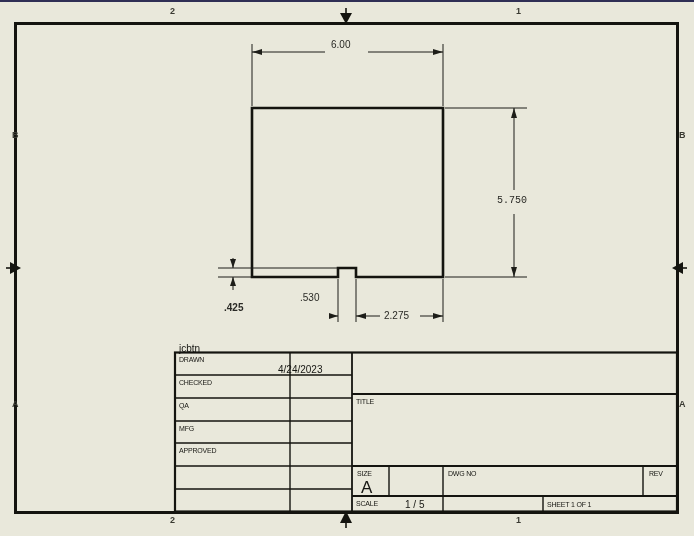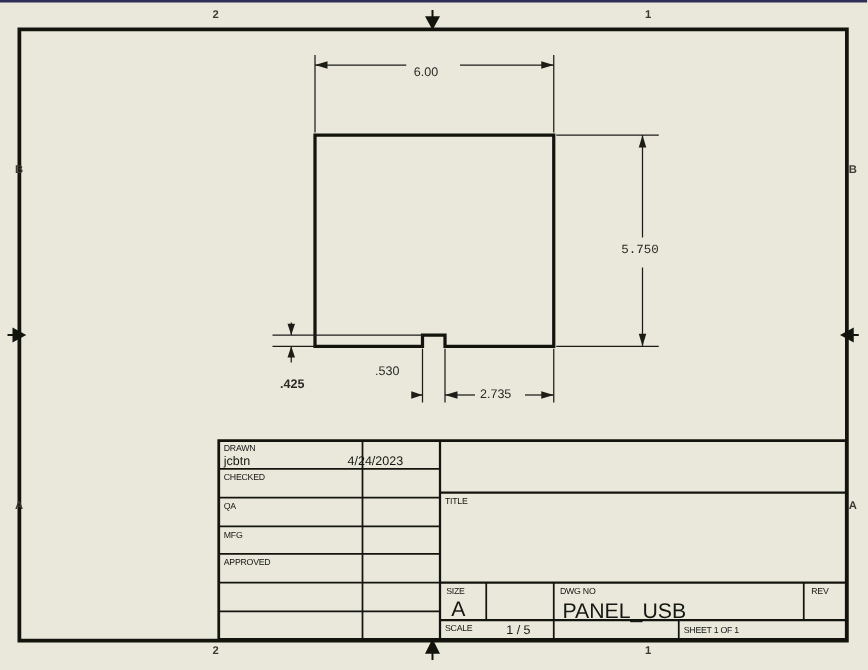--- a/index.html
+++ b/index.html
@@ -183,28 +183,28 @@
   <div class="zone-label" style="left:170px; top:7px;">2</div>
   <div class="zone-label" style="left:516px; top:7px;">1</div>
   <div class="zone-label" style="left:170px; top:516px;">2</div>
   <div class="zone-label" style="left:516px; top:516px;">1</div>
 
   <div class="zone-label" style="left:12px;  top:131px;">B</div>
   <div class="zone-label" style="left:12px;  top:400px;">A</div>
   <div class="zone-label" style="left:679px; top:131px;">B</div>
   <div class="zone-label" style="left:679px; top:400px;">A</div>
 
-  <div class="dim-text" style="left:331px; top:54px;">6.00</div>
+  <div class="dim-text" style="left:331px; top:40px;">6.00</div>
   <div class="dim-text" style="left:497px; top:196px;font-family:Liberation Mono, monospace;">5.750</div>
   <div class="dim-text" style="left:224px; top:303px;font-weight:bold;">.425</div>
   <div class="dim-text" style="left:300px; top:293px;">.530</div>
-  <div class="dim-text" style="left:384px; top:311px;">2.735</div>
+  <div class="dim-text" style="left:384px; top:311px;">2.275</div>
 
   <div class="tb-text tb-head" style="left:179px; top:356px;">DRAWN</div>
-  <div class="tb-text tb-val" style="left:179px; top:365px;">jcbtn</div>
+  <div class="tb-text tb-val" style="left:179px; top:344px;">jcbtn</div>
   <div class="tb-text tb-val" style="left:278px; top:365px;">4/24/2023</div>
 
   <div class="tb-text tb-head" style="left:179px; top:379px;">CHECKED</div>
   <div class="tb-text tb-val" style="left:179px; top:387px;"></div>
   <div class="tb-text tb-val" style="left:294px; top:387px;"></div>
 
   <div class="tb-text tb-head" style="left:179px; top:402px;">QA</div>
   <div class="tb-text tb-val" style="left:179px; top:410px;"></div>
   <div class="tb-text tb-val" style="left:294px; top:410px;"></div>
 
@@ -221,21 +221,20 @@
   <div class="tb-text tb-val" style="left:179px; top:500px;"></div>
   <div class="tb-text tb-val" style="left:294px; top:500px;"></div>
 
   <div class="tb-text tb-head" style="left:356px; top:398px;">TITLE</div>
   <div class="tb-text tb-val-lg" style="left:356px; top:420px;"></div>
 
   <div class="tb-text tb-head" style="left:357px; top:470px;">SIZE</div>
   <div class="tb-text tb-val-xl" style="left:361px; top:479px;">A</div>
 
   <div class="tb-text tb-head" style="left:448px; top:470px;">DWG NO</div>
-  <div class="tb-text tb-val-xl" style="left:450px; top:480px;">PANEL_USB</div>
 
   <div class="tb-text tb-head" style="left:649px; top:470px;">REV</div>
   <div class="tb-text tb-val" style="left:649px; top:482px;"></div>
 
   <div class="tb-text tb-head" style="left:356px; top:500px;">SCALE</div>
   <div class="tb-text tb-val" style="left:405px; top:500px;">1 / 5</div>
 
   <div class="tb-text tb-head" style="left:547px; top:501px;">SHEET 1  OF 1</div>
 
 </div>

